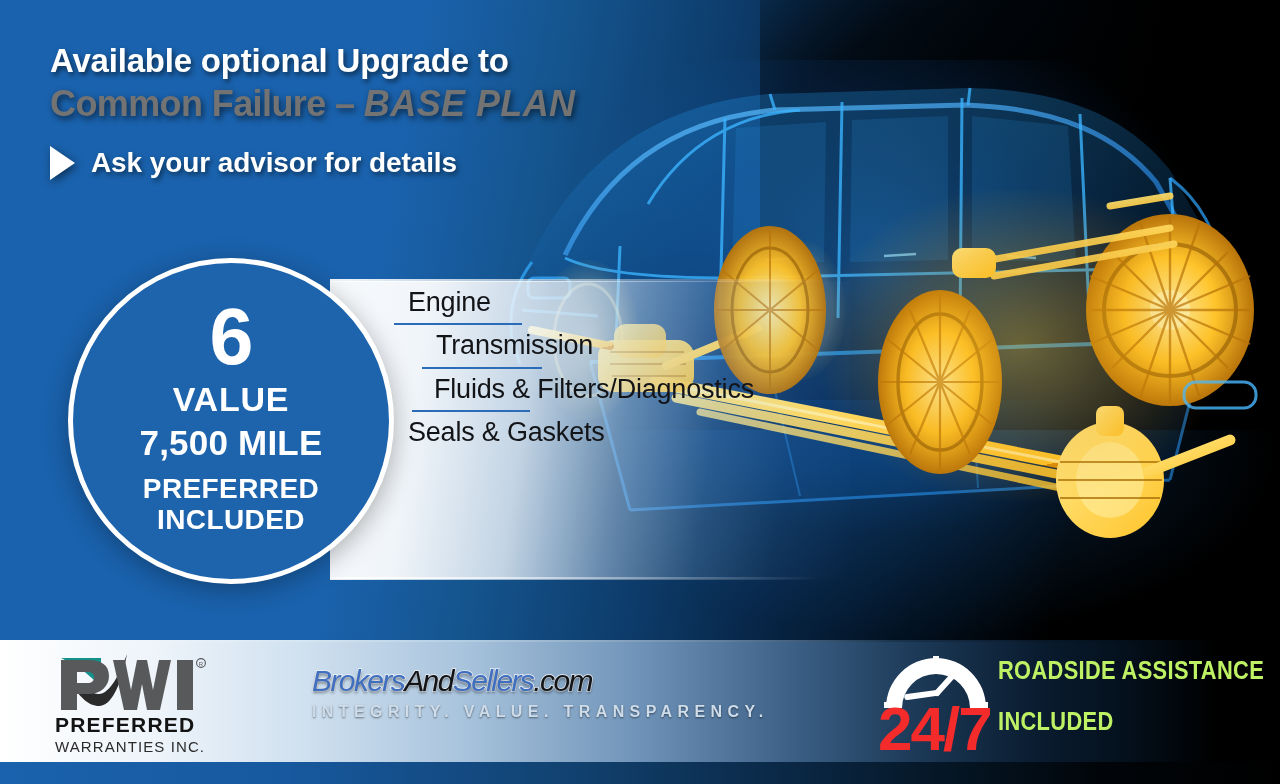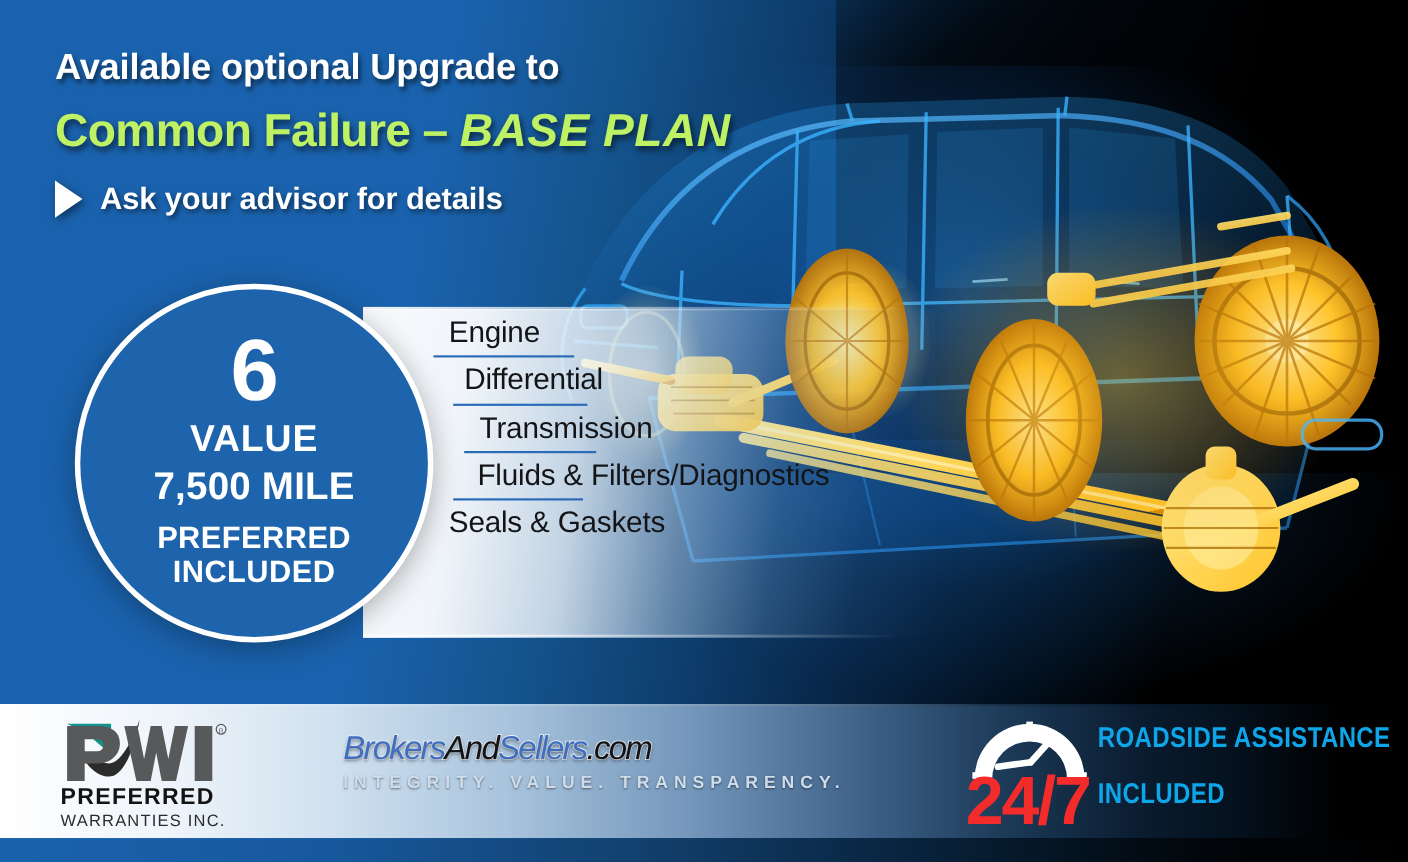--- a/index.html
+++ b/index.html
@@ -48,21 +48,21 @@
   }
 
   
   .headline { position:absolute; left:50px; top:42px; width:760px; }
   .hl-1 {
     font-size:33px; font-weight:bold; color:#fff; letter-spacing:-.2px;
     text-shadow:2px 3px 5px rgba(0,0,0,.55);
     line-height:1.16;
   }
   .hl-2 {
-    margin-top:16px; font-size:42px; font-weight:bold; color:#bef264;
+    margin-top:4px; font-size:36px; font-weight:bold; color:#737373;
     letter-spacing:-.6px; line-height:1.1;
     text-shadow:2px 3px 6px rgba(0,0,0,.6);
     white-space:nowrap;
   }
   .hl-2 .plan {
     font-style:italic; font-weight:bold; letter-spacing:.4px;
   }
   .cta-row {
     margin-top:22px; display:flex; align-items:center; gap:16px;
   }
@@ -192,21 +192,21 @@
   .rsa-clock { position:absolute; left:0; top:4px; width:120px; height:118px; }
   .rsa-clock svg { display:block; }
   .rsa-247 {
     position:absolute; left:2px; top:58px;
     font-size:62px; font-weight:bold; color:#f32b2b;
     letter-spacing:-2px; line-height:1;
     font-family:"Liberation Sans", sans-serif;
   }
   .rsa-text {
     position:absolute; left:122px; top:17px; width:270px;
-    color:#0ea5e9;
+    color:#bef264;
   }
   .rsa-l1, .rsa-l2 {
     font-size:26px; font-weight:bold; letter-spacing:.4px;
     line-height:1; white-space:nowrap;
     transform:scaleX(.84); transform-origin:left center;
   }
   .rsa-l2 { margin-top:25px; }
 </style>
 </head>
 <body>
@@ -409,24 +409,20 @@
 
   <div class="list-panel"></div>
   <div class="list-panel-top"></div>
   <div class="list-panel-bot"></div>
 
   <div class="cov-list">
     <div class="cov-item">
       <div class="cov-label">Engine</div>
       <div class="cov-rule" style="width:128px;margin-left:6px;"></div>
     </div>
-    <div class="cov-item" style="padding-left:14px;">
-      <div class="cov-label">Differential</div>
-      <div class="cov-rule" style="width:122px;margin-left:10px;"></div>
-    </div>
     <div class="cov-item" style="padding-left:28px;">
       <div class="cov-label">Transmission</div>
       <div class="cov-rule" style="width:120px;margin-left:6px;"></div>
     </div>
     <div class="cov-item" style="padding-left:26px;">
       <div class="cov-label">Fluids &amp; Filters/Diagnostics</div>
       <div class="cov-rule" style="width:118px;margin-left:-2px;"></div>
     </div>
     <div class="cov-item" style="padding-left:0;">
       <div class="cov-label">Seals &amp; Gaskets</div>

